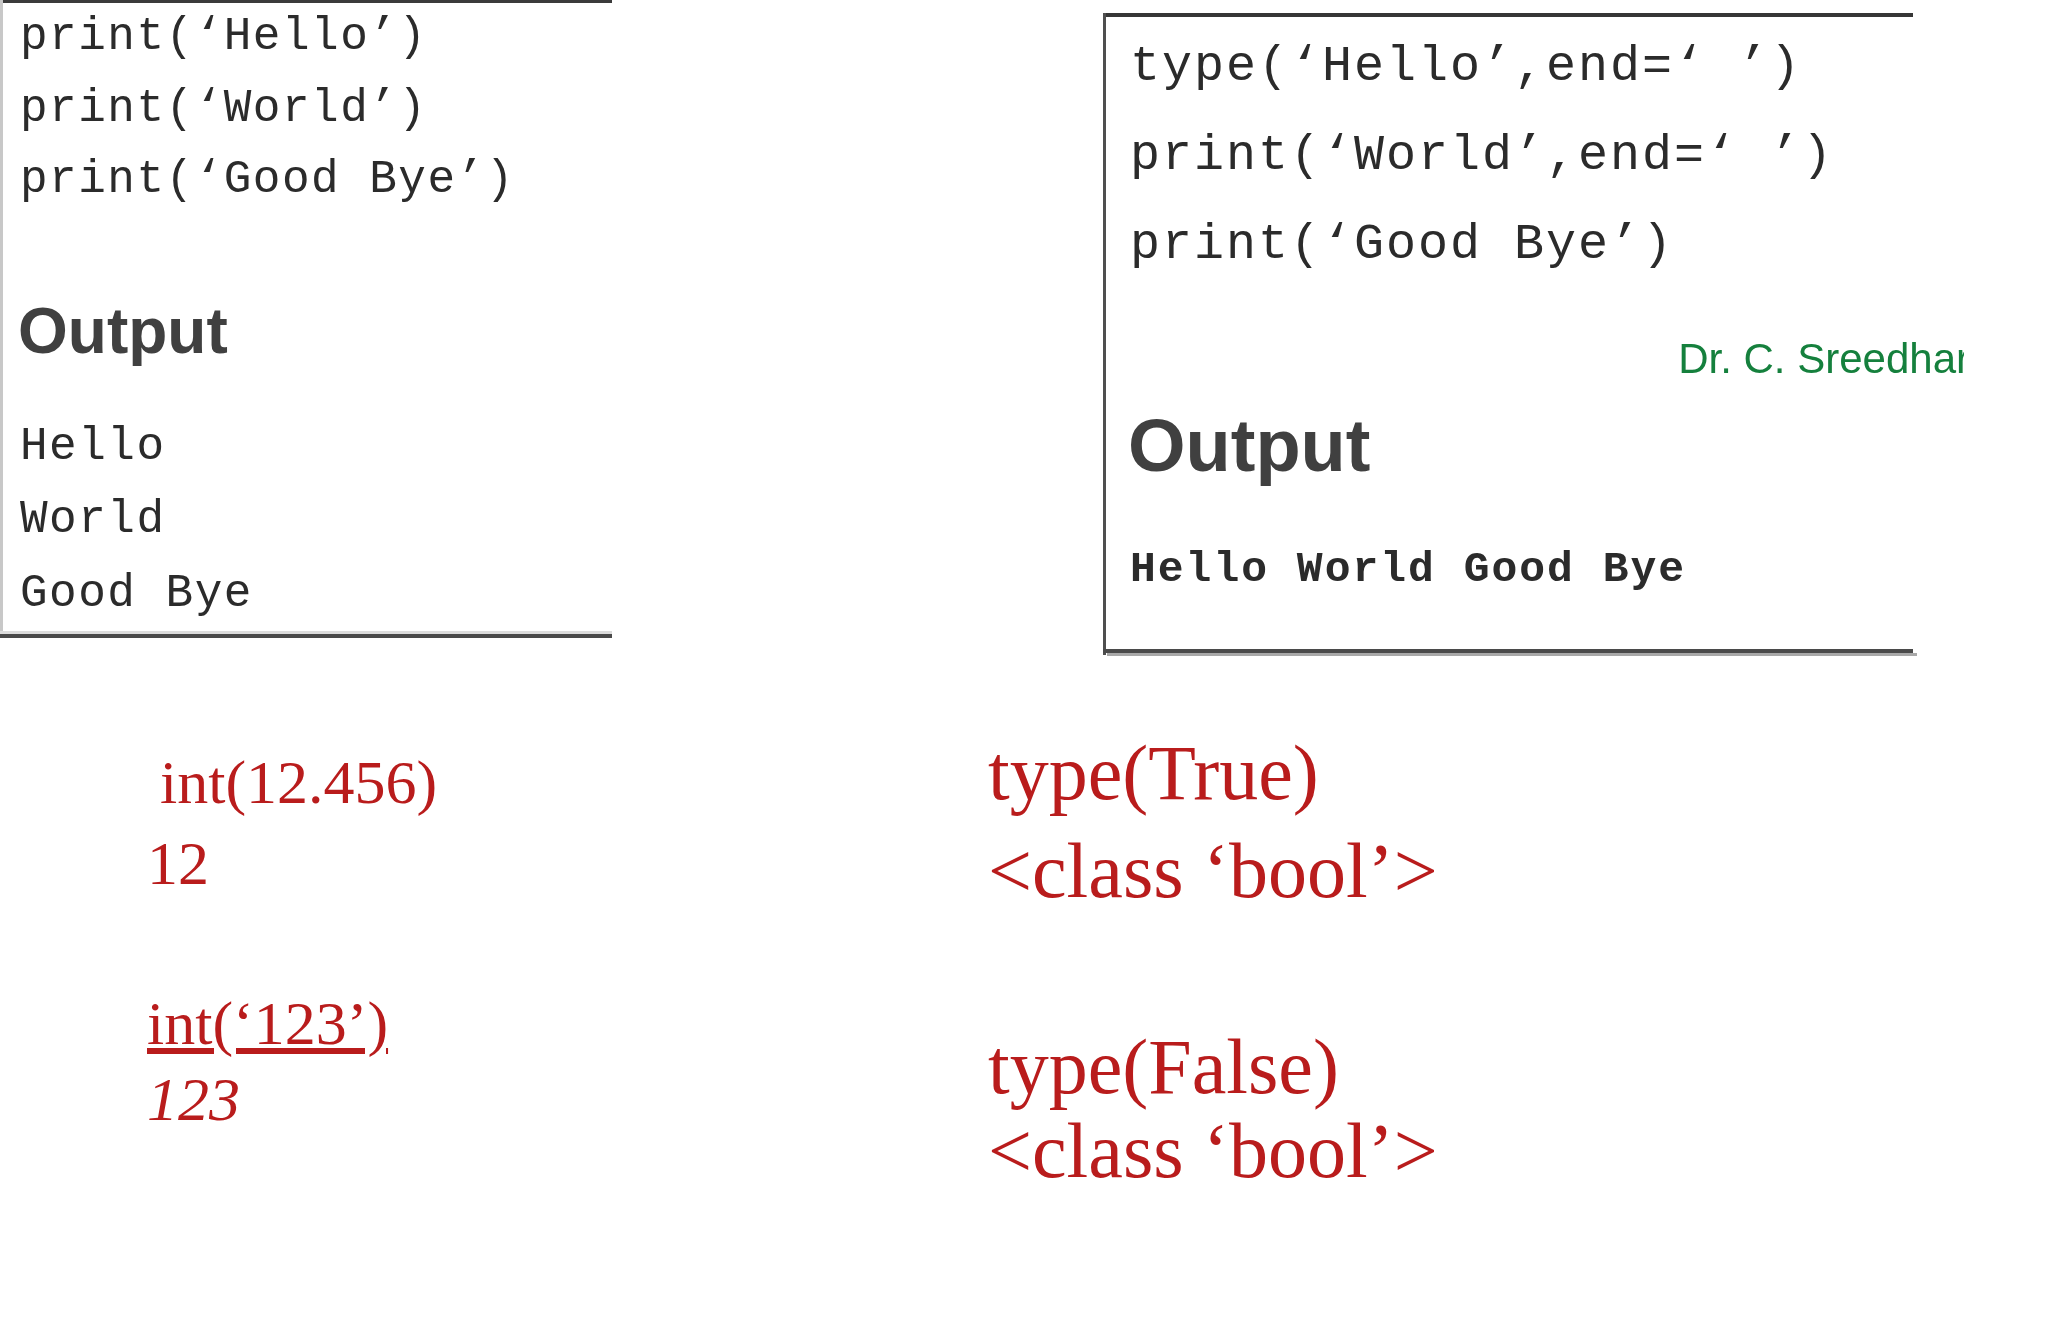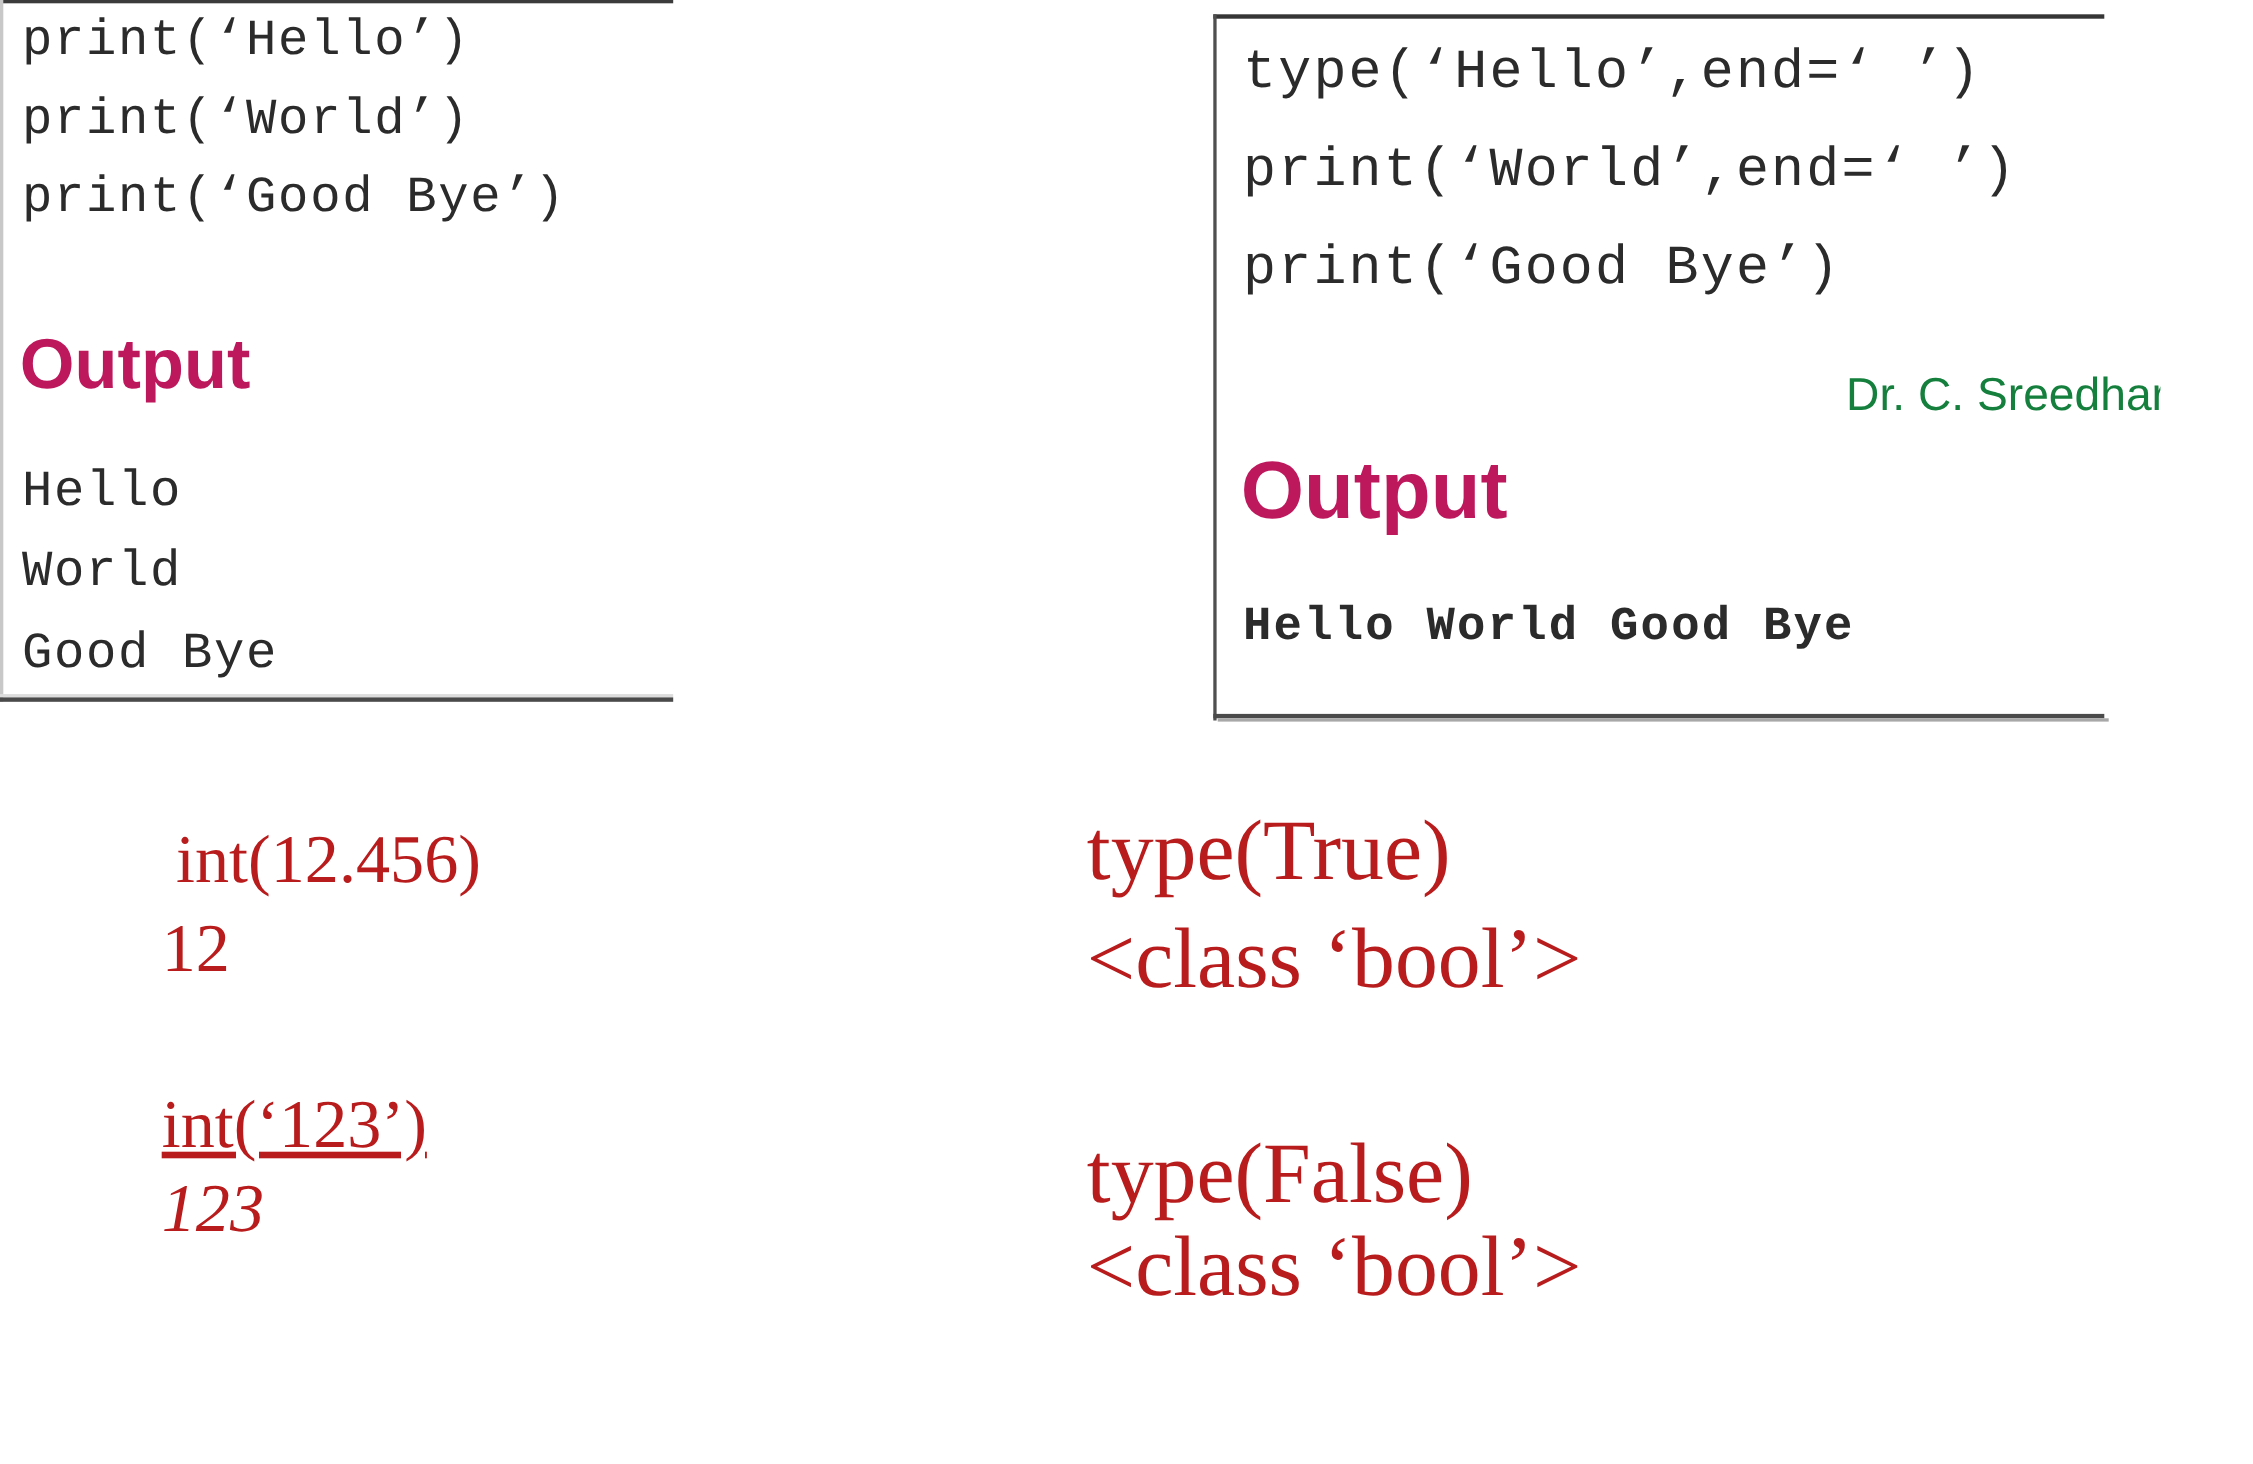--- a/index.html
+++ b/index.html
@@ -13,21 +13,21 @@
   }
   .abs{position:absolute;line-height:1;white-space:pre;}
   .code{
     font-family:"Liberation Mono","DejaVu Sans Mono",monospace;
     color:#2b2b2b;
   }
   .code-l{font-size:46px;letter-spacing:1.5px;}
   .code-r{font-size:50px;letter-spacing:2px;}
   .out-heading{
     font-family:"Liberation Sans","DejaVu Sans",sans-serif;
-    font-weight:700;color:#be185d;letter-spacing:0px;
+    font-weight:700;color:#404040;letter-spacing:0px;
   }
   .oh-l{font-size:64px;}
   .oh-r{font-size:74px;}
   .serif-line{
     font-family:"Liberation Serif","DejaVu Serif",serif;
     color:#b91c1c;
   }
   .serif-sm{font-size:62px;}
   .serif-lg{font-size:78px;text-align:center;}
   .watermark{

